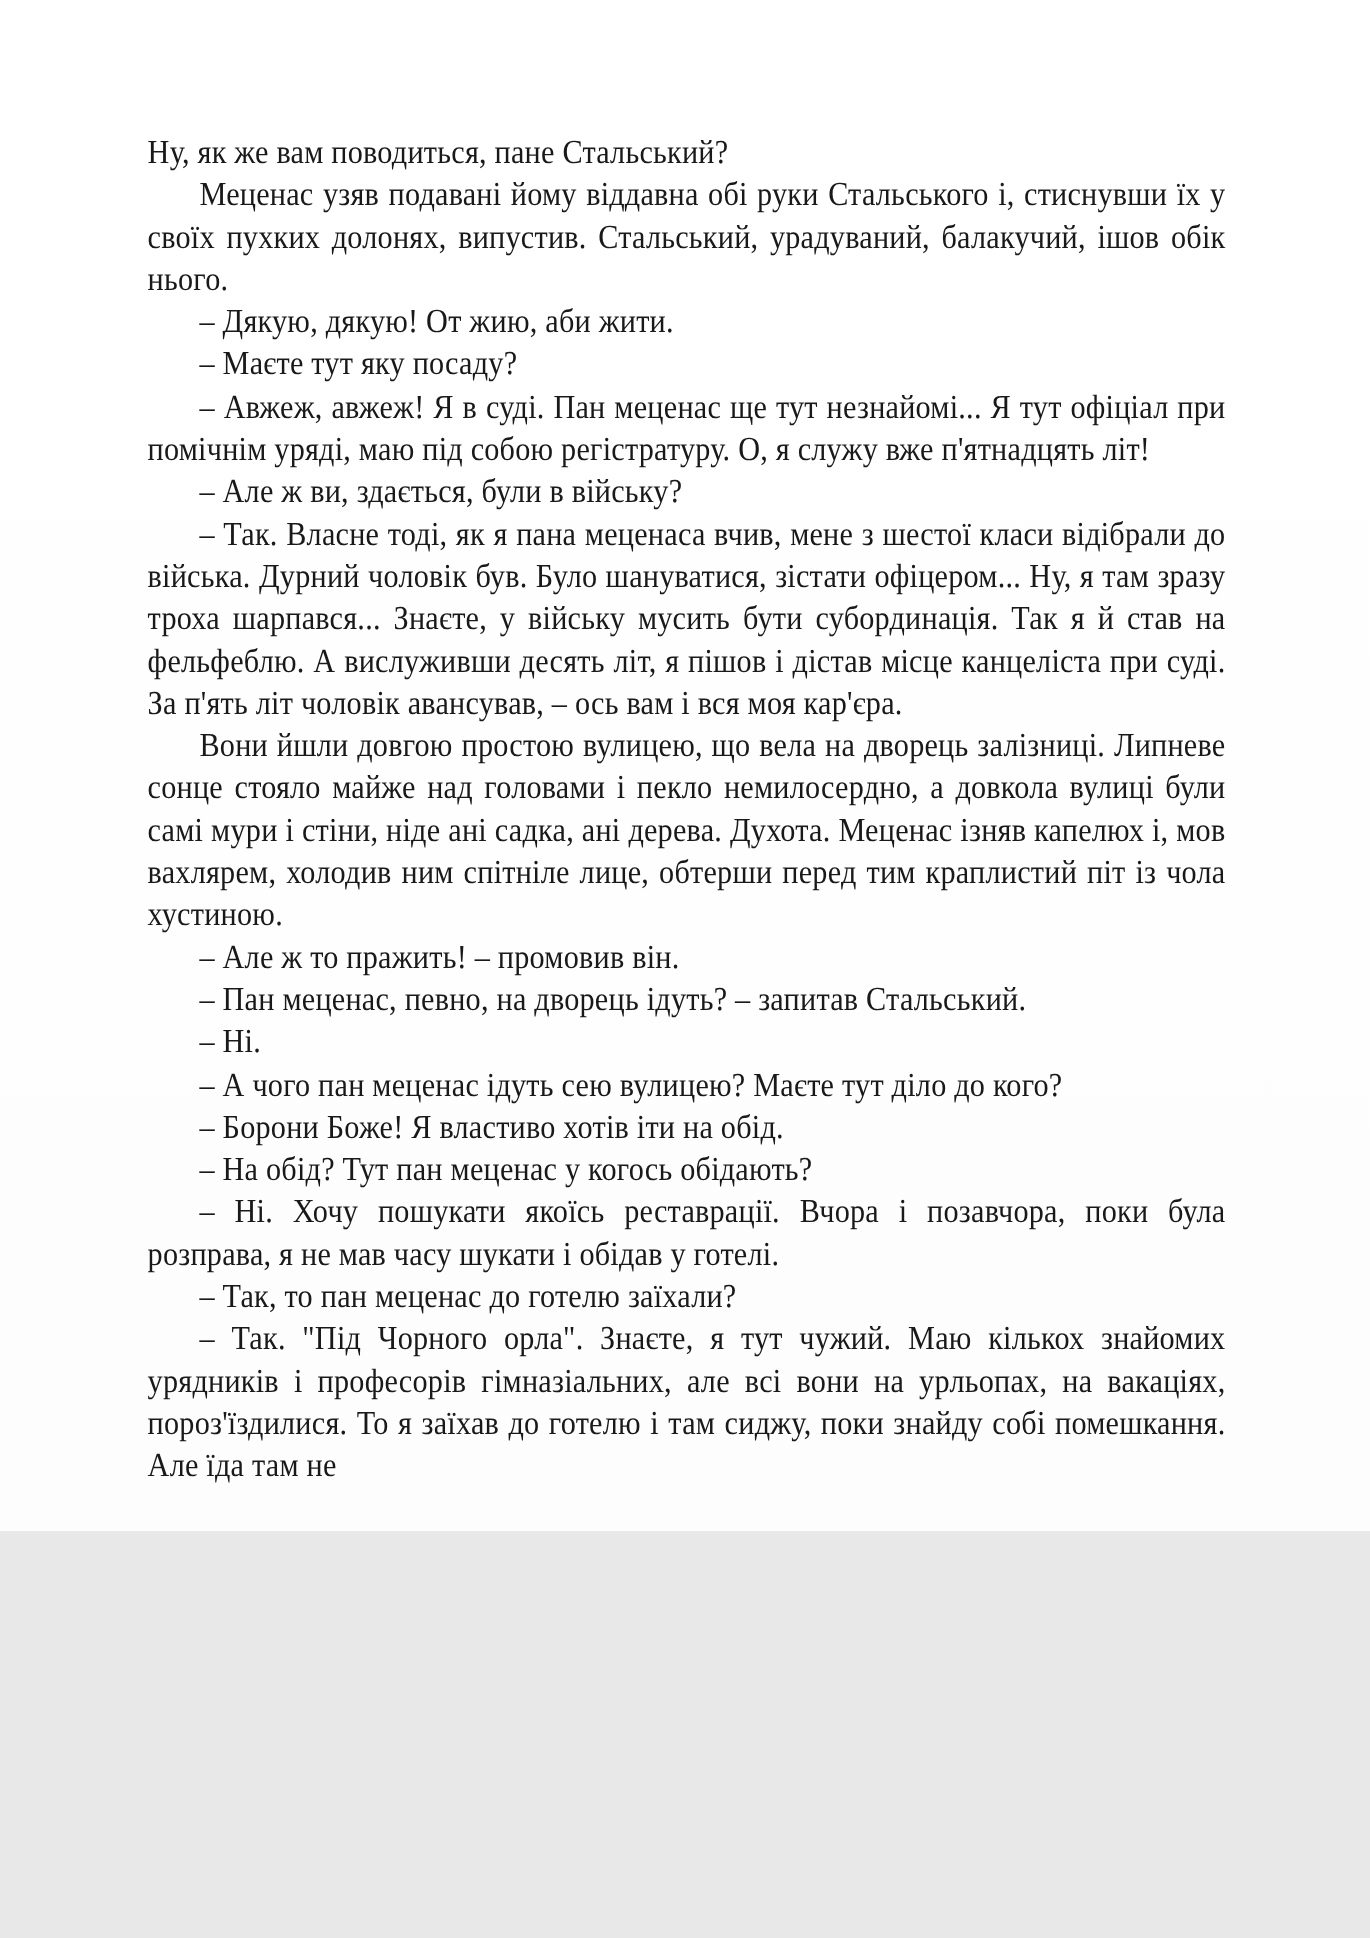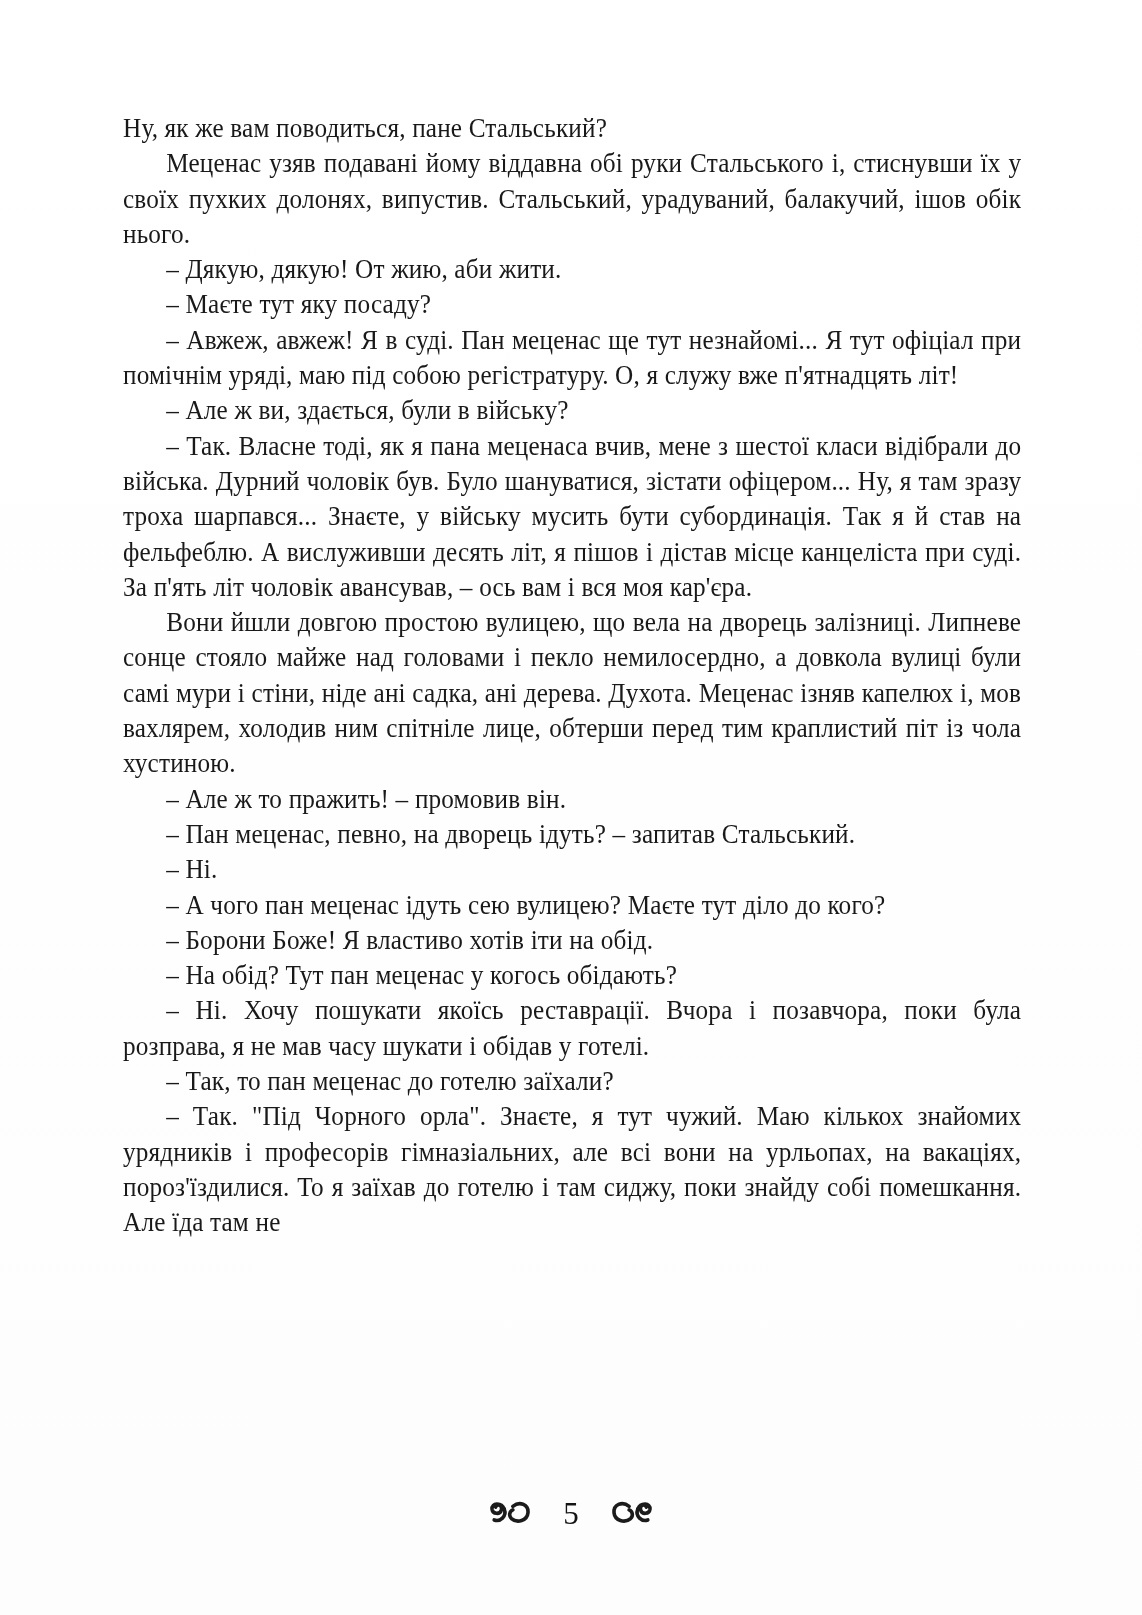--- a/index.html
+++ b/index.html
@@ -3,21 +3,21 @@
 <meta charset="utf-8">
 <style>
   html, body {
     margin: 0;
     padding: 0;
     background: #e8e8e8;
   }
   .page {
     position: relative;
     width: 1142px;
-    height: 1615px;
+    height: 1276px;
     margin: 0 auto;
     background: #ffffff;
     background-image: linear-gradient(180deg, #ffffff 0%, #fefefe 50%, #fdfdfd 100%);
     font-family: "Liberation Serif", "DejaVu Serif", serif;
     color: #191919;
     overflow: hidden;
   }
   .text-block {
     position: absolute;
     left: 123px;

